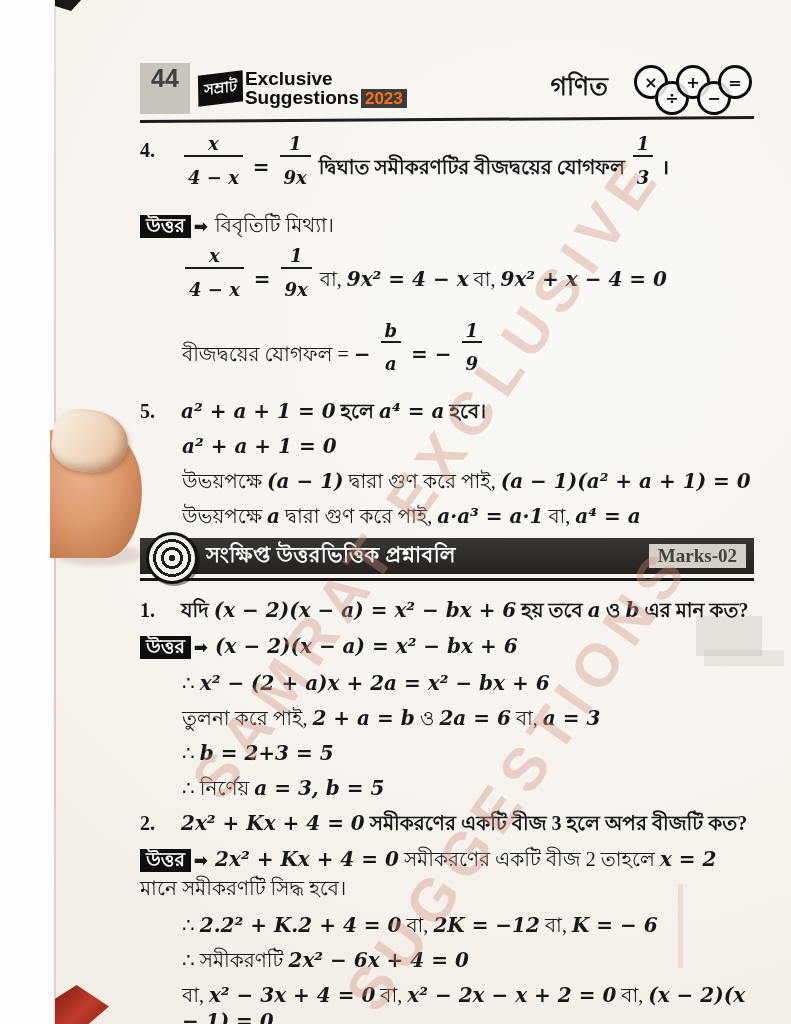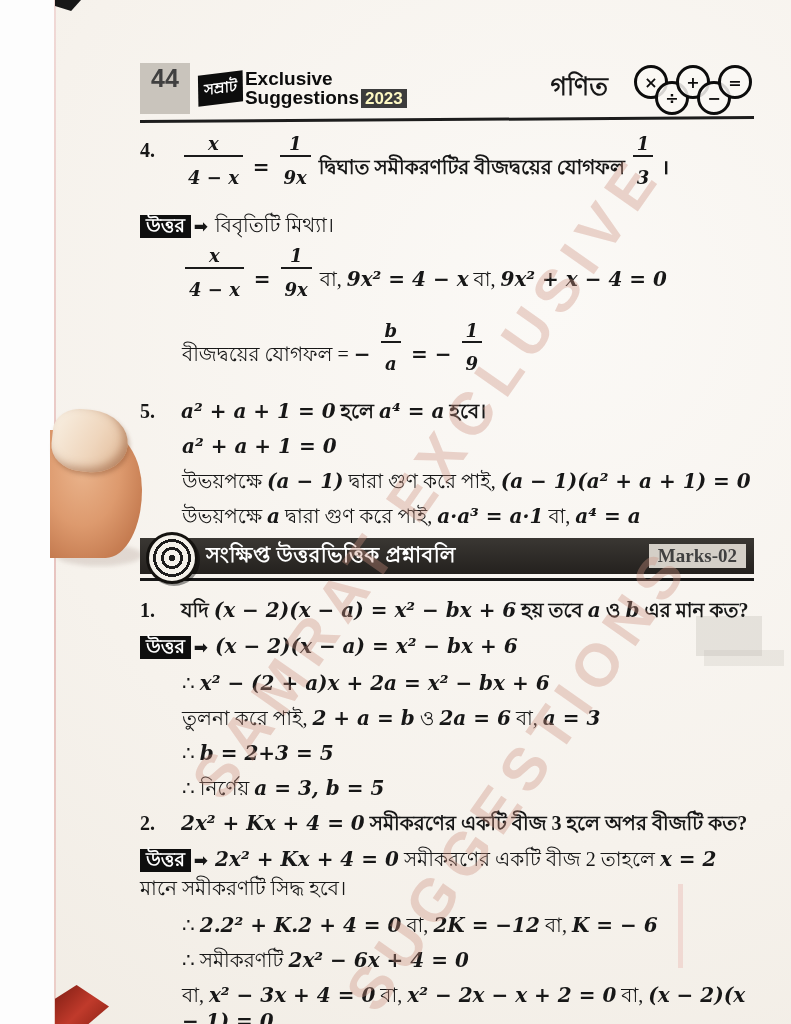--- a/index.html
+++ b/index.html
@@ -46,21 +46,21 @@
 
   
   .header-row{display:flex;align-items:center;height:56px;}
   .page-num{background:#c9c4bc;font-family:"Liberation Sans",sans-serif;font-weight:bold;
             font-size:25px;padding:1px 11px 21px;color:#404040;}
   .brand{display:flex;align-items:center;margin-left:8px;}
   .samrat-badge{background:#0d0d0d;color:#fff;font-weight:bold;font-size:15px;
             padding:3px 6px;transform:rotate(-7deg) skewX(-6deg);display:inline-block;}
   .brand-text{font-family:"Liberation Sans",sans-serif;font-weight:bold;font-size:19px;
             line-height:1.0;margin-left:2px;color:#0c0c0c;}
-  .brand-year{background:#3c3c3c;color:#fef9c3;font-size:17px;padding:0 4px;margin-left:2px;}
+  .brand-year{background:#3c3c3c;color:#f97316;font-size:17px;padding:0 4px;margin-left:2px;}
   .spacer{flex:1;}
   .subject{font-weight:bold;font-size:25px;margin-right:26px;}
   .rings{position:relative;width:116px;height:52px;margin-right:4px;}
   .ring{position:absolute;width:28px;height:28px;border:3px solid #0c0c0c;border-radius:50%;
         display:flex;align-items:center;justify-content:center;font-weight:bold;font-size:16px;
         font-family:"DejaVu Sans",sans-serif;background:rgba(250,248,244,.85);color:#0c0c0c;}
   .header-rule{height:3px;background:#1d1d1d;margin:2px 0 16px;transform:rotate(-.35deg);}
 
   
   .line{font-size:20px;line-height:1.3;margin-bottom:9px;}

